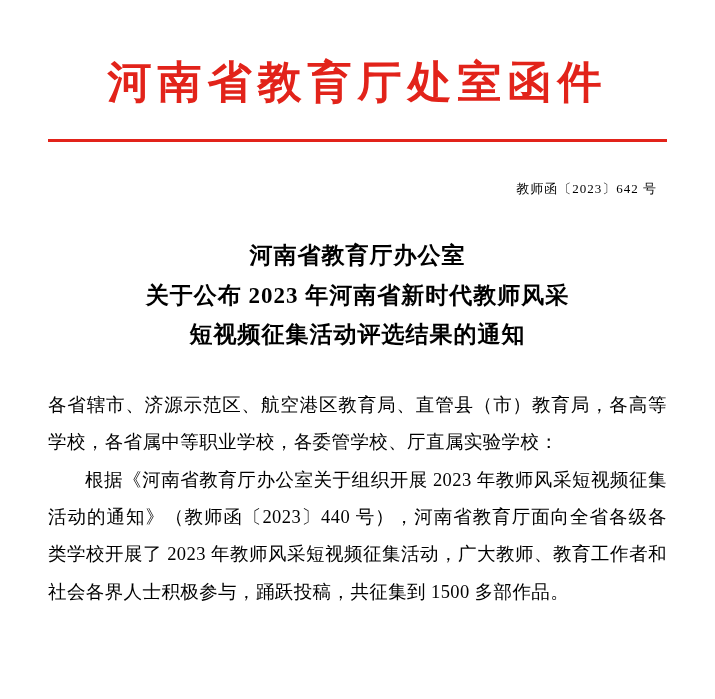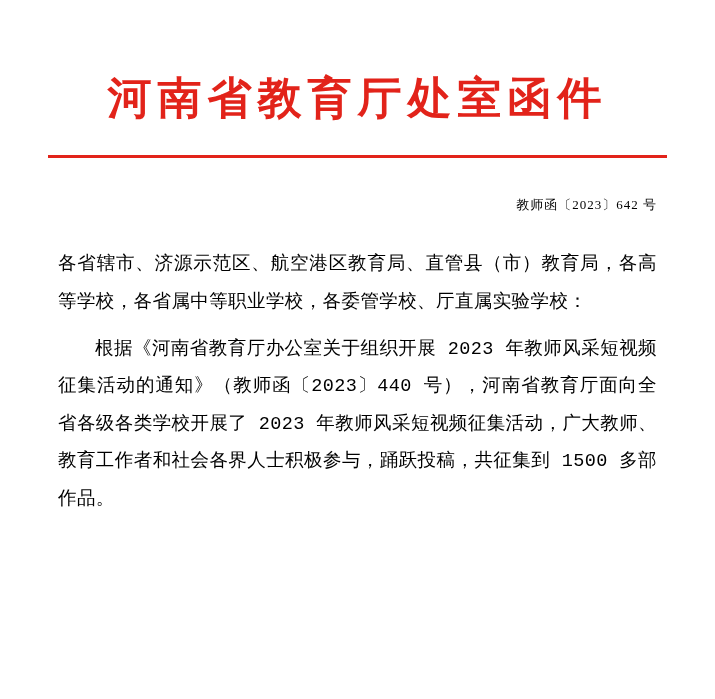--- a/index.html
+++ b/index.html
@@ -12,21 +12,21 @@
     height: 699px;
     font-family: "Liberation Serif", "DejaVu Serif", serif;
     color: #000000;
     overflow: hidden;
   }
   .page {
     position: relative;
     width: 715px;
     height: 699px;
     box-sizing: border-box;
-    padding: 16px 48px;
+    padding: 0 48px;
     background: #ffffff;
   }
   .masthead {
     text-align: center;
     padding-top: 58px;
   }
   .masthead-title {
     color: #e2231a;
     font-family: "DejaVu Serif", "Liberation Serif", serif;
     font-weight: bold;
@@ -62,39 +62,43 @@
     white-space: nowrap;
   }
   .body-text {
     margin-top: 32px;
     font-size: 18.5px;
     line-height: 2.02;
     letter-spacing: 0.4px;
     text-align: justify;
   }
   .para {
-    margin: 10px;
-    font-family: Liberation Mono, monospace;
+    margin: 0;
   }
   .para.indent {
     text-indent: 2em;
   }
 </style>
 </head>
 <body>
 
 <div class="page">
 
   <div class="masthead">
     <div class="masthead-title">河南省教育厅处室函件</div>
   </div>
 
   <div class="red-rule"></div>
 
   <div class="doc-number">教师函〔2023〕642 号</div>
 
+  <div class="doc-title">
+    <span class="line">河南省教育厅办公室</span>
+    <span class="line">关于公布 2023 年河南省新时代教师风采</span>
+    <span class="line">短视频征集活动评选结果的通知</span>
+  </div>
 
   <div class="body-text">
     <p class="para">各省辖市、济源示范区、航空港区教育局、直管县（市）教育局，各高等学校，各省属中等职业学校，各委管学校、厅直属实验学校：</p>
     <p class="para indent">根据《河南省教育厅办公室关于组织开展 2023 年教师风采短视频征集活动的通知》（教师函〔2023〕440 号），河南省教育厅面向全省各级各类学校开展了 2023 年教师风采短视频征集活动，广大教师、教育工作者和社会各界人士积极参与，踊跃投稿，共征集到 1500 多部作品。</p>
   </div>
 
 </div>
 
 </body></html>

